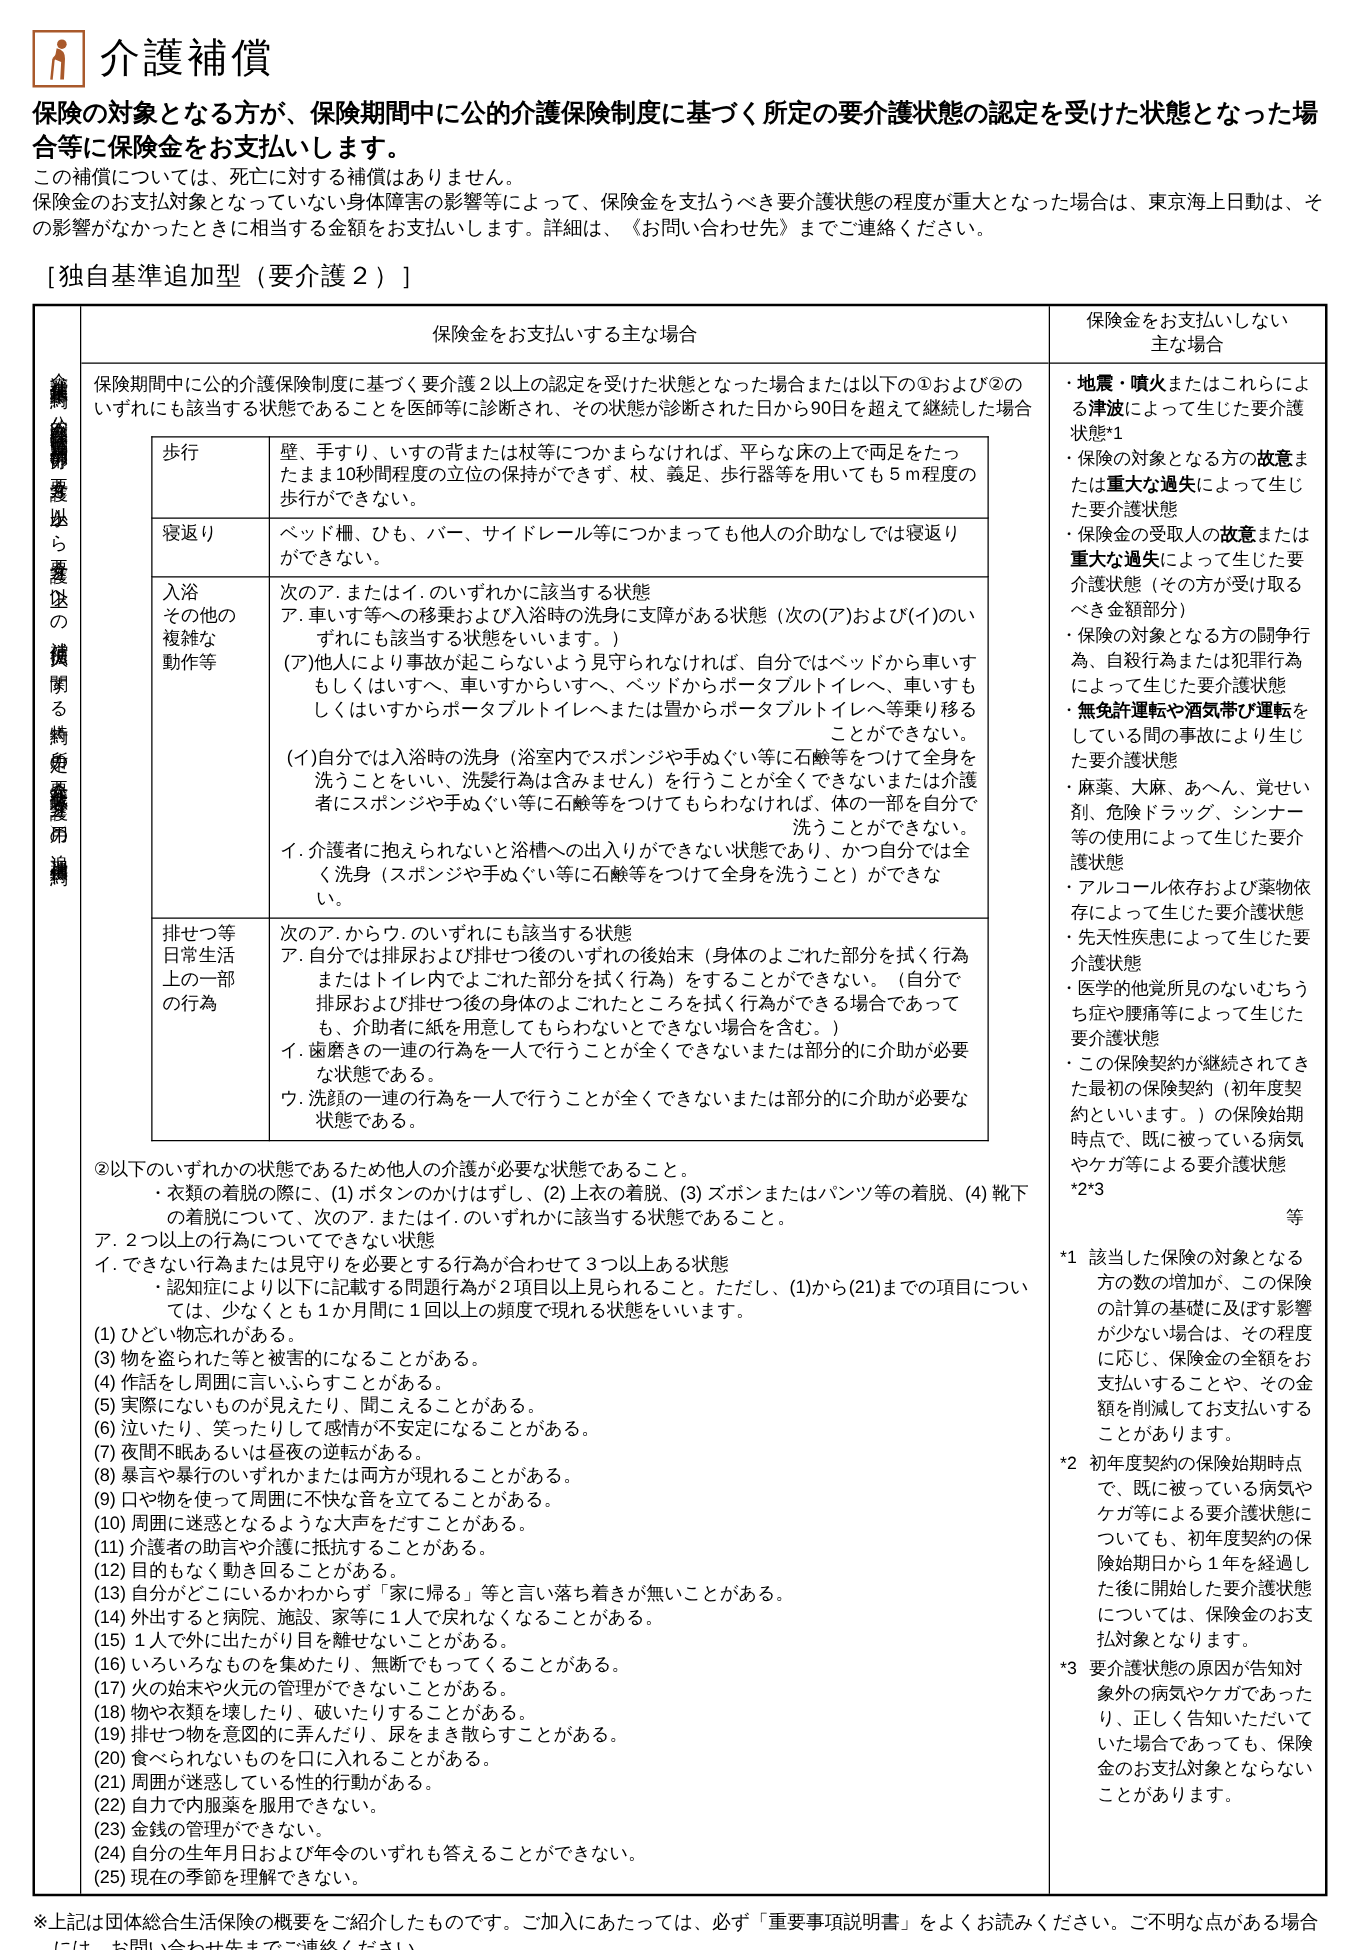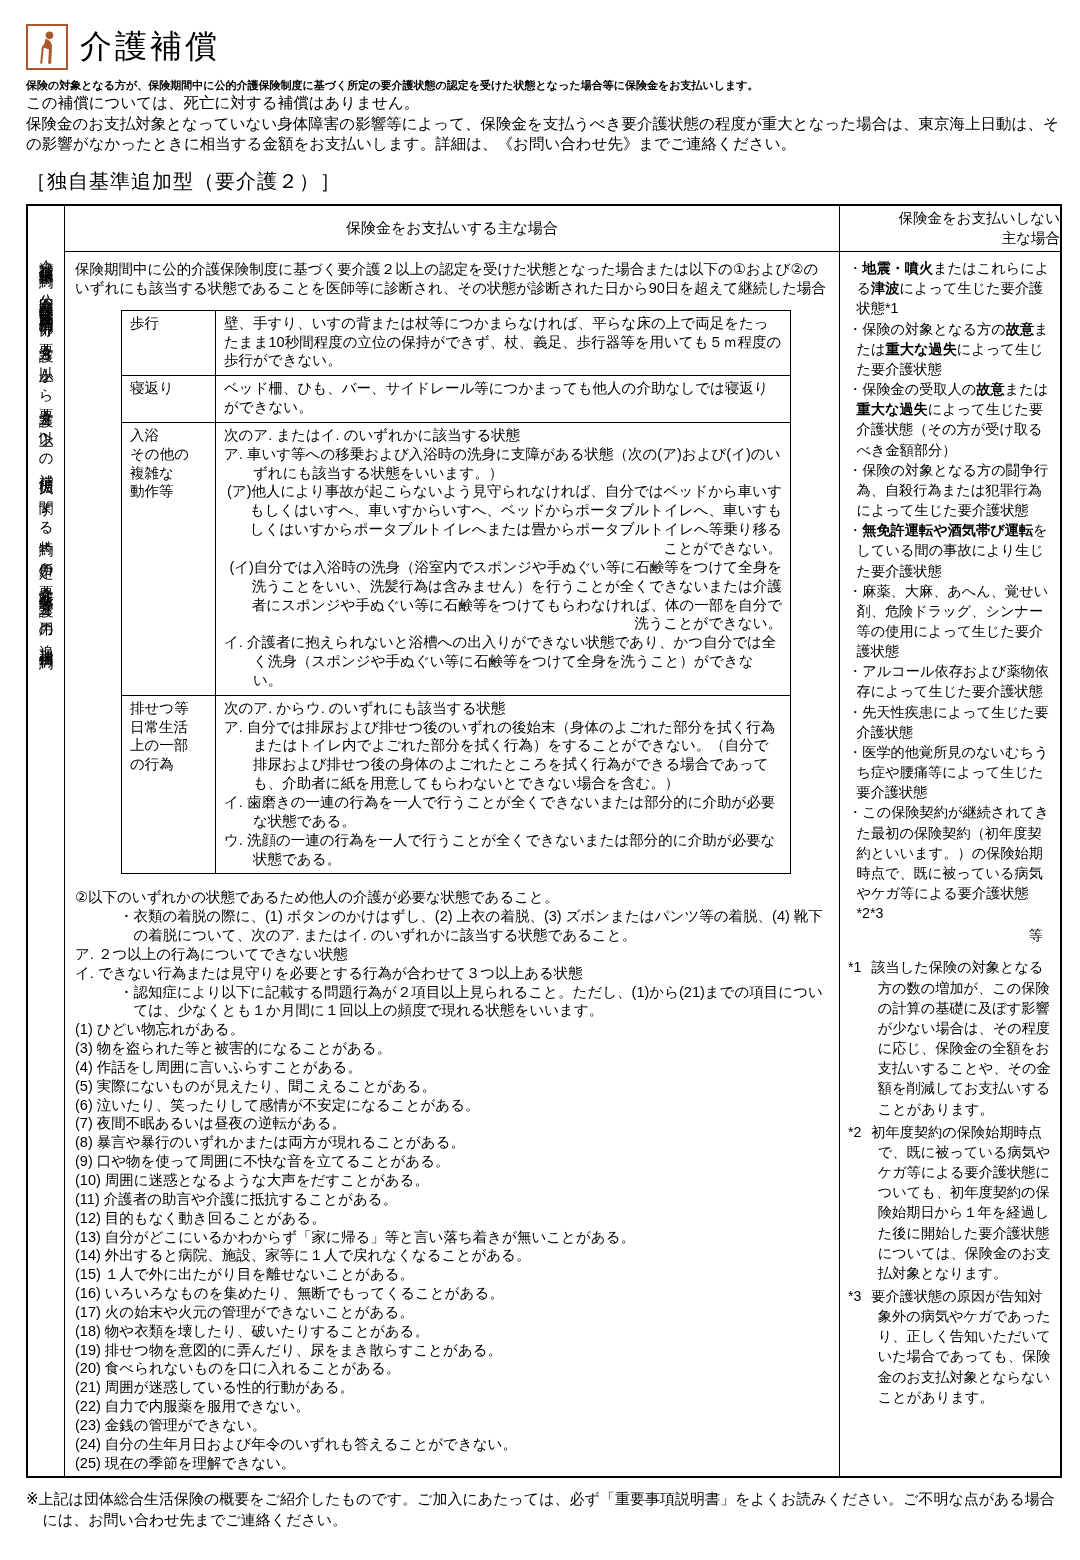--- a/index.html
+++ b/index.html
@@ -5,32 +5,32 @@
   *{box-sizing:border-box;}
   body{margin:0;background:#fff;}
   .page{width:1080px;height:1560px;overflow:hidden;background:#fff;color:#000;
         font-family:"Liberation Sans","DejaVu Sans",sans-serif;
         padding:24px 18px 0 26px;position:relative;}
   
   .hdr{display:flex;align-items:center;gap:12px;margin-bottom:8px;}
   .icon-box{width:42px;height:46px;border:2px solid #A9592B;display:flex;align-items:center;justify-content:center;flex:0 0 auto;}
   .h1{font-size:32px;font-weight:normal;letter-spacing:3px;}
   .lead{font-size:15.5px;line-height:1.34;}
-  .lead .b1{font-weight:bold;font-size:11px;}
+  .lead .b1{font-weight:bold;font-size:20px;}
   .lead p{margin:0;}
   .subtype{font-size:20px;margin:13px 0 9px;letter-spacing:1px;}
   
   .main-table{display:flex;border:2px solid #000;height:1274px;}
   .side-cell{width:37px;border-right:1px solid #000;padding-top:42px;display:flex;justify-content:center;}
   .side-text{writing-mode:vertical-rl;font-size:14.5px;letter-spacing:2.2px;line-height:1;}
   .center-cell{flex:1;border-right:1px solid #000;display:flex;flex-direction:column;overflow:hidden;}
   .center-hdr{border-bottom:1px solid #000;text-align:center;font-size:15px;padding:13px 0;}
   .center-body{padding:8px 12px 8px 10px;font-size:14.5px;line-height:1.3;overflow:hidden;}
   .right-cell{width:220px;display:flex;flex-direction:column;overflow:hidden;}
-  .right-hdr{border-bottom:1px solid #000;text-align:right;font-size:14.5px;line-height:1.35;padding:3px 0;white-space:pre-line;}
+  .right-hdr{border-bottom:1px solid #000;text-align:center;font-size:14.5px;line-height:1.35;padding:3px 0;white-space:pre-line;}
   .right-body{padding:6px 7px 6px 8px;font-size:14.2px;line-height:1.42;}
   
   .sub-table{display:table;border-collapse:collapse;margin:12px 0 14px 46px;width:670px;}
   .sub-row{display:table-row;}
   .sub-label,.sub-text{display:table-cell;border:1px solid #000;vertical-align:top;padding:3px 8px 5px;}
   .sub-label{width:94px;white-space:pre-line;}
   
   .hang1{padding-left:1em;text-indent:-1em;margin-left:44px;}
   .hang2{padding-left:2em;text-indent:-2em;}
   .hang15{padding-left:1.65em;text-indent:-1.65em;text-align:right;}

